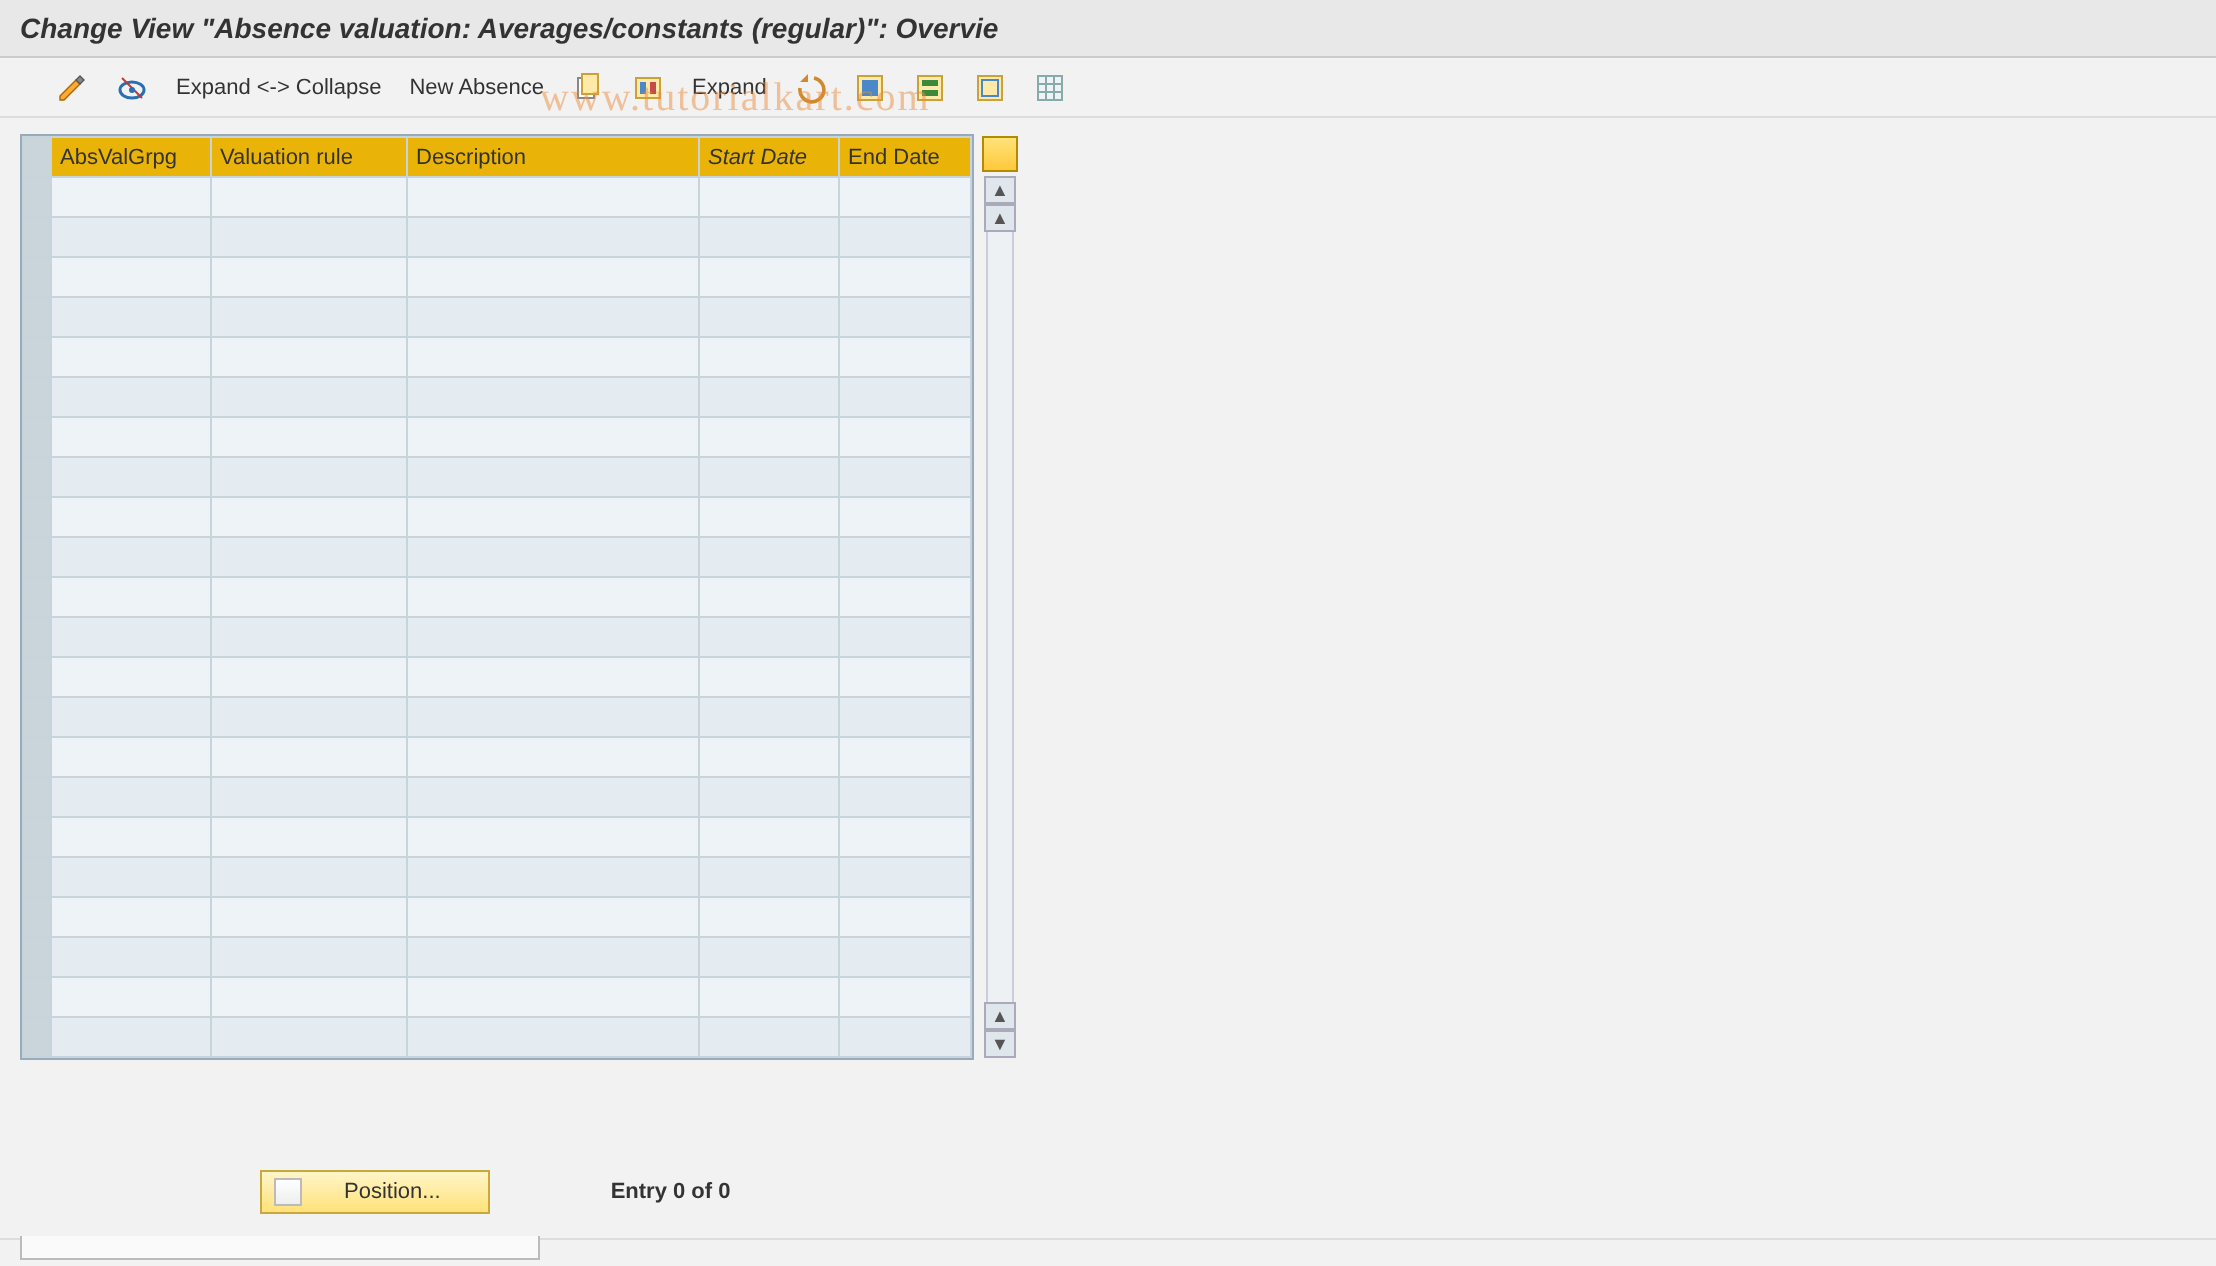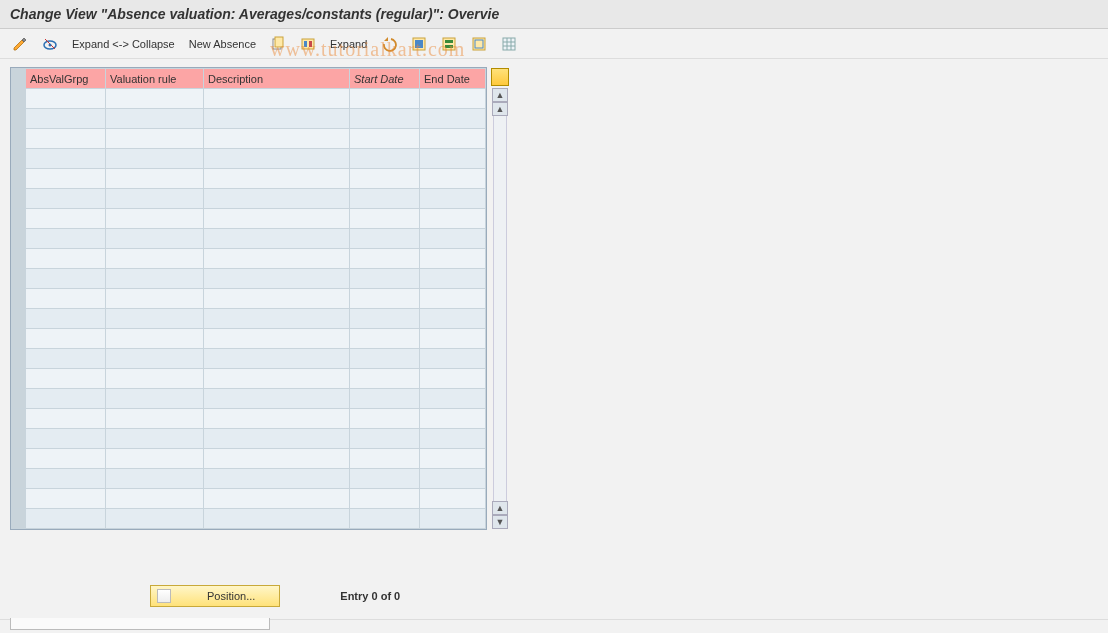--- a/index.html
+++ b/index.html
@@ -21,21 +21,21 @@
   .header .title {
     font-size: 14px;
     font-weight: bold;
     font-style: italic;
     color: #333;
   }
   .toolbar {
     display: flex;
     align-items: center;
     height: 30px;
-    padding: 2px 8px;
+    padding: 2px 24px;
     background: #f2f2f2;
     border-bottom: 1px solid #ddd;
     gap: 6px;
   }
   .toolbar .tbtn, .toolbar .ticon {
     display: inline-flex;
     align-items: center;
     height: 22px;
     padding: 0 4px;
     cursor: pointer;
@@ -69,21 +69,21 @@
     border: 1px solid #c8d4dc;
     height: 20px;
     font-size: 11px;
     text-align: left;
     padding: 2px 4px;
     background: #e8eef4;
     font-weight: normal;
     color: #333;
   }
   .grid thead th {
-    background: #fca5a5;
+    background: #eab308;
   }
   .grid tbody td { background: #eef3f7; }
   .grid tbody tr:nth-child(even) td { background: #e4ecf2; }
   .grid .rowhandle { width: 14px; background: #c9d4db !important; }
   .col-absvalgrpg { width: 80px; }
   .col-valuation { width: 98px; }
   .col-desc { width: 146px; }
   .col-start { width: 70px; font-style: italic; }
   .col-end { width: 66px; margin-top: 13px; }
   .scroll-col {
@@ -123,22 +123,21 @@
   .position-btn {
     display: inline-flex;
     align-items: center;
     height: 22px;
     background: linear-gradient(#fff6c8,#ffe27a);
     border: 1px solid #c8a93a;
     padding: 0 24px 0 6px;
     font-size: 11px;
     color: #333;
     cursor: pointer;
-    gap: 36px;
-    margin-left: 20px;
+    gap: 21px;
   }
   .position-btn .pbicon {
     width:14px;height:14px;
     background: linear-gradient(#fff,#eee);
     border:1px solid #bbb;
     display:inline-block;
   }
   .entry-text { font-size: 11px; color: #333; font-weight: bold; }
   .bottom-bevel {
     position:absolute; left:0; right:0; bottom:0; height:14px;

